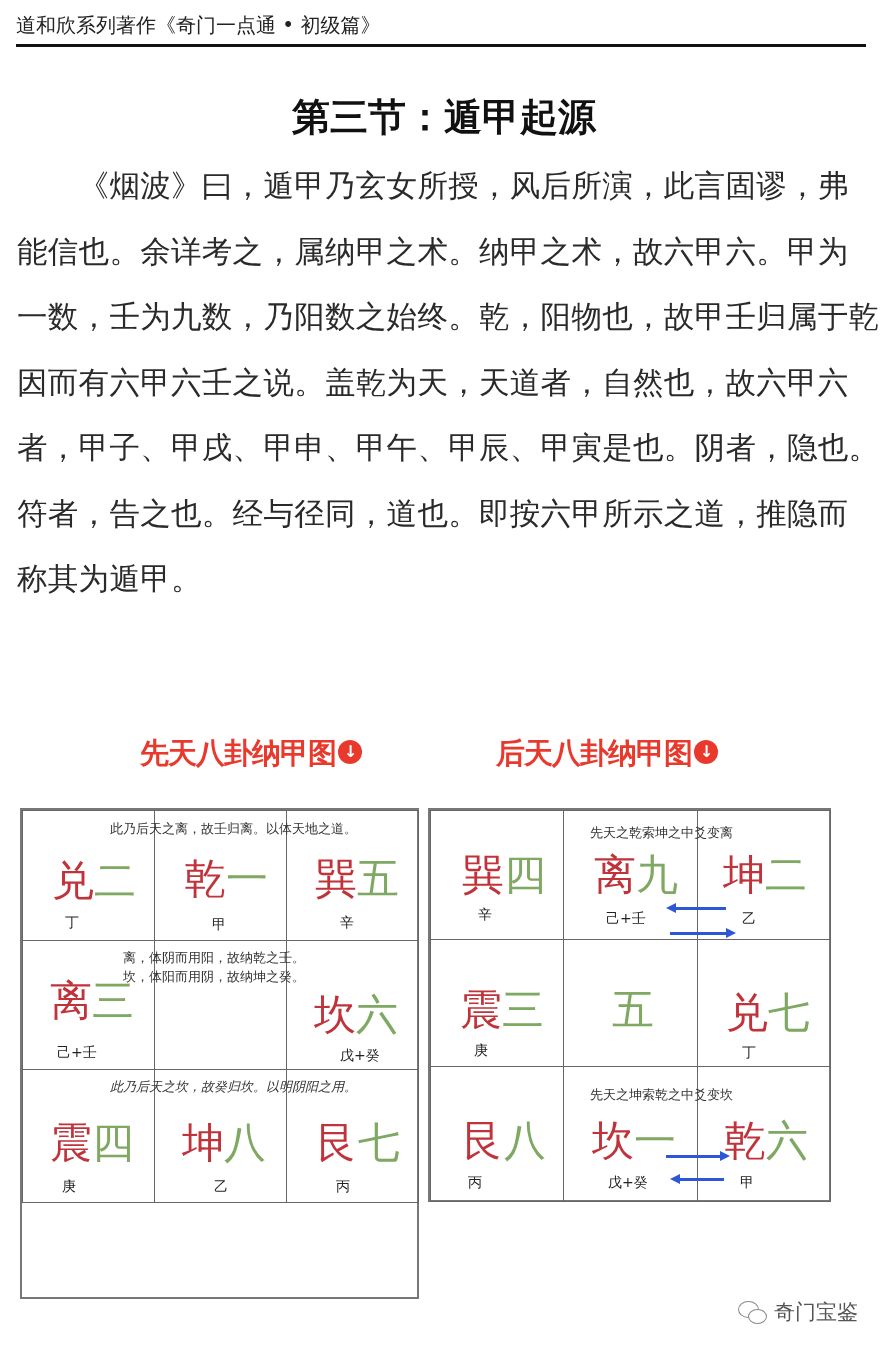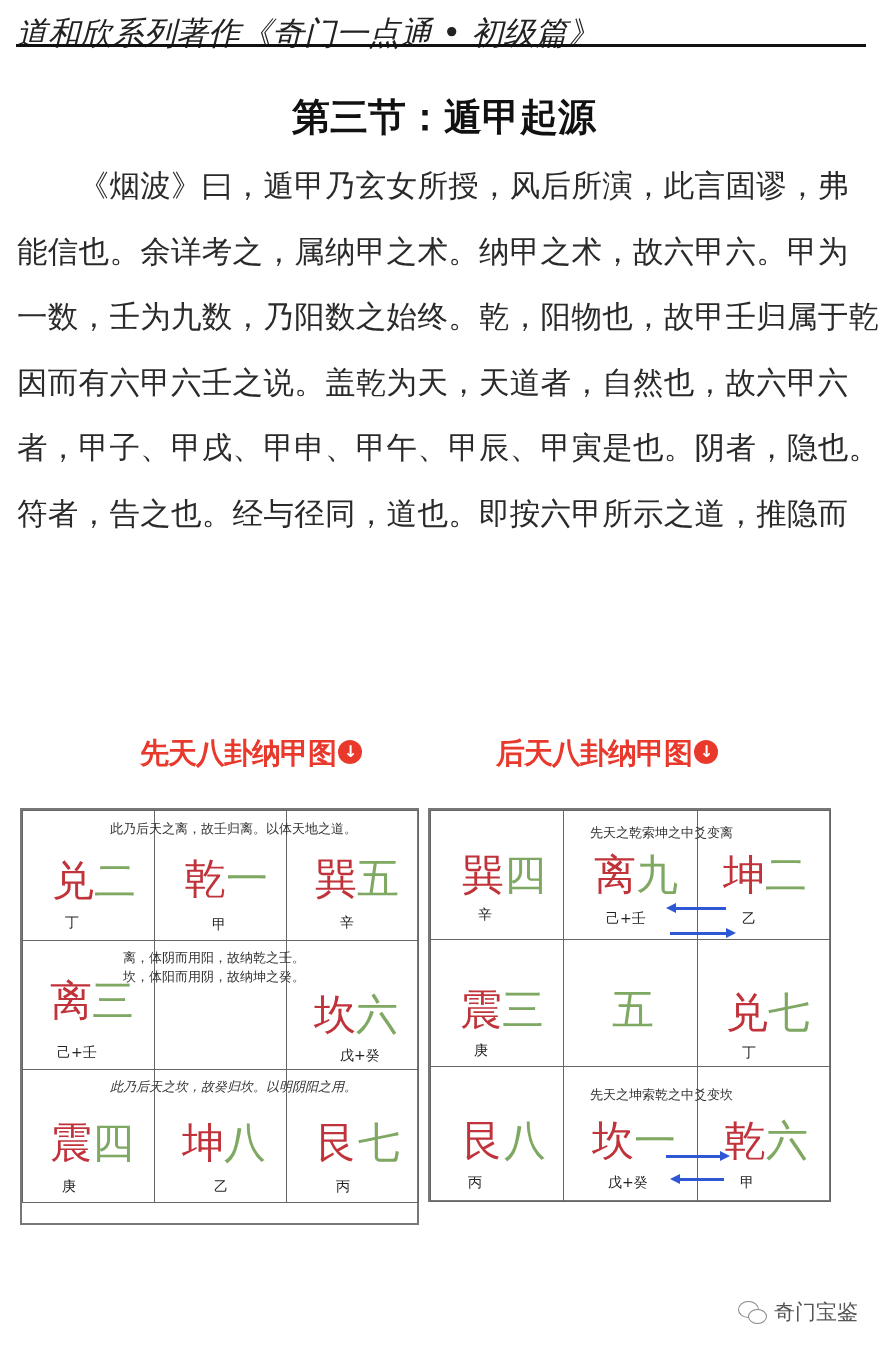--- a/index.html
+++ b/index.html
@@ -1,19 +1,19 @@
 <!DOCTYPE html>
 <html><head>
 <meta charset="utf-8">
 <style>
   html, body { margin:0; padding:0; background:#ffffff; }
   body { width:888px; height:1350px; position:relative; overflow:hidden;
          font-family:"DejaVu Sans", sans-serif; color:#222; }
   .header-title { position:absolute; left:16px; top:12px; font-family:"DejaVu Serif", serif;
-                  font-style:italic; font-size:32px; color:#222; letter-spacing:0px;text-align:center; }
+                  font-size:20px; color:#222; letter-spacing:0px;text-align:center; }
   .header-rule { position:absolute; left:16px; top:44px; width:850px; height:3px; background:#111; }
   .section-title { position:absolute; left:0; width:888px; top:92px; text-align:center;
                    font-size:38px; font-weight:bold; color:#111; }
   .body-text { position:absolute; left:17px; top:160px; width:852px; }
   .line { height:65.5px; line-height:52px; font-size:30.5px; color:#2a2a2a; white-space:nowrap;
           letter-spacing:0.3px; }
   .diagram-title { position:absolute; top:734px; font-size:29px; font-weight:bold; color:#e8392c;
                    letter-spacing:-1px; }
   .diagram-title .down { display:inline-block; width:24px; height:24px; border-radius:50%;
                    background:#e8392c; color:#fff; font-size:16px; line-height:24px; text-align:center;
@@ -43,30 +43,31 @@
 
 <div class="section-title">第三节：遁甲起源</div>
 
 <div class="body-text">
   <div class="line">　　《烟波》曰，遁甲乃玄女所授，风后所演，此言固谬，弗</div>
   <div class="line">能信也。余详考之，属纳甲之术。纳甲之术，故六甲六。甲为</div>
   <div class="line">一数，壬为九数，乃阳数之始终。乾，阳物也，故甲壬归属于乾，</div>
   <div class="line">因而有六甲六壬之说。盖乾为天，天道者，自然也，故六甲六</div>
   <div class="line">者，甲子、甲戌、甲申、甲午、甲辰、甲寅是也。阴者，隐也。</div>
   <div class="line">符者，告之也。经与径同，道也。即按六甲所示之道，推隐而</div>
+  <div class="line">称其为遁甲。</div>
 </div>
 
 <div class="diagram-title" style="left:140px;">
   <span>先天八卦纳甲图</span><span class="down">↓</span>
 </div>
 <div class="diagram-title" style="left:496px;">
   <span>后天八卦纳甲图</span><span class="down">↓</span>
 </div>
 
-<div class="grid" style="left:20px; top:808px; width:399px; height:417px;">
+<div class="grid" style="left:20px; top:808px; width:399px; height:491px;">
 
   <div class="cell" style="left:0; top:0; width:133px; height:131px;"></div>
   <div class="cell" style="left:132px; top:0; width:133px; height:131px;"></div>
   <div class="cell" style="left:264px; top:0; width:133px; height:131px;"></div>
 
   <div class="cell" style="left:0; top:130px; width:133px; height:130px;"></div>
   <div class="cell" style="left:132px; top:130px; width:133px; height:130px;"></div>
   <div class="cell" style="left:264px; top:130px; width:133px; height:130px;"></div>
 
   <div class="cell" style="left:0; top:259px; width:133px; height:134px;"></div>

